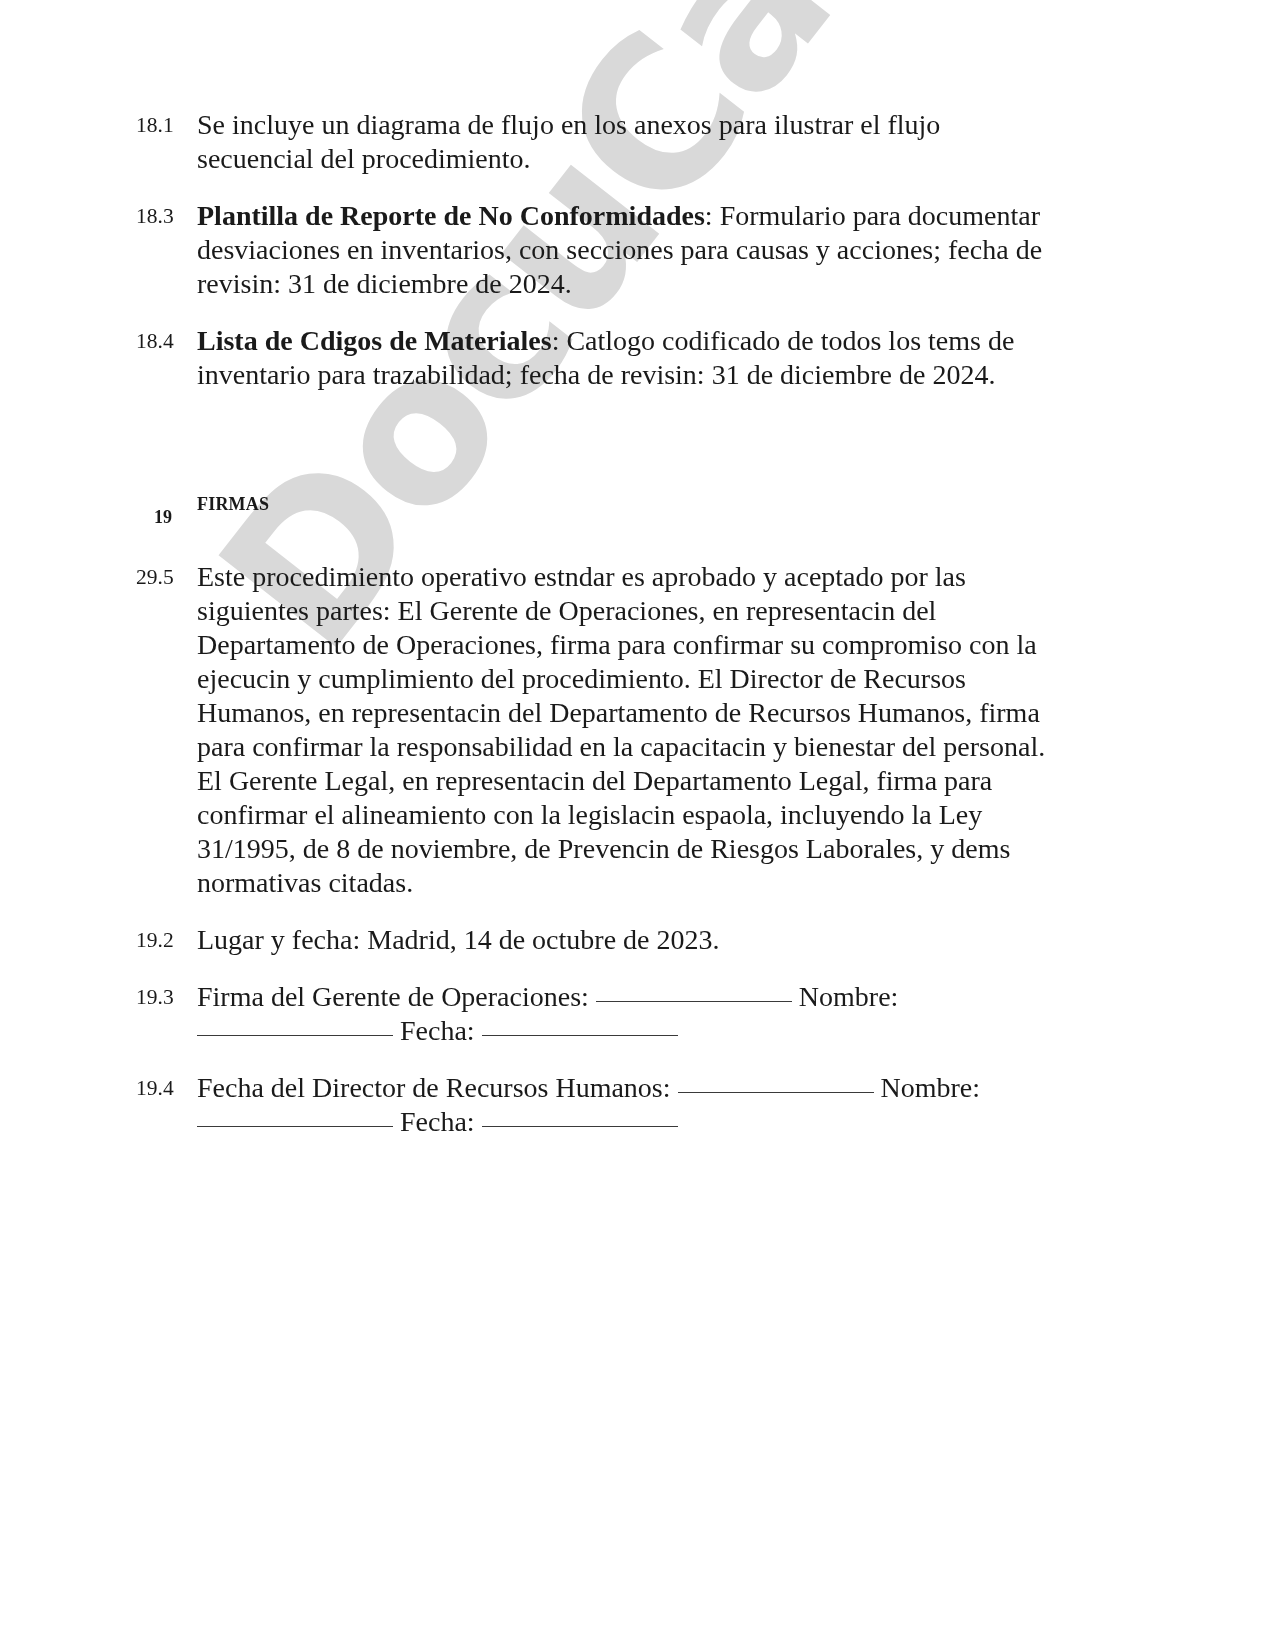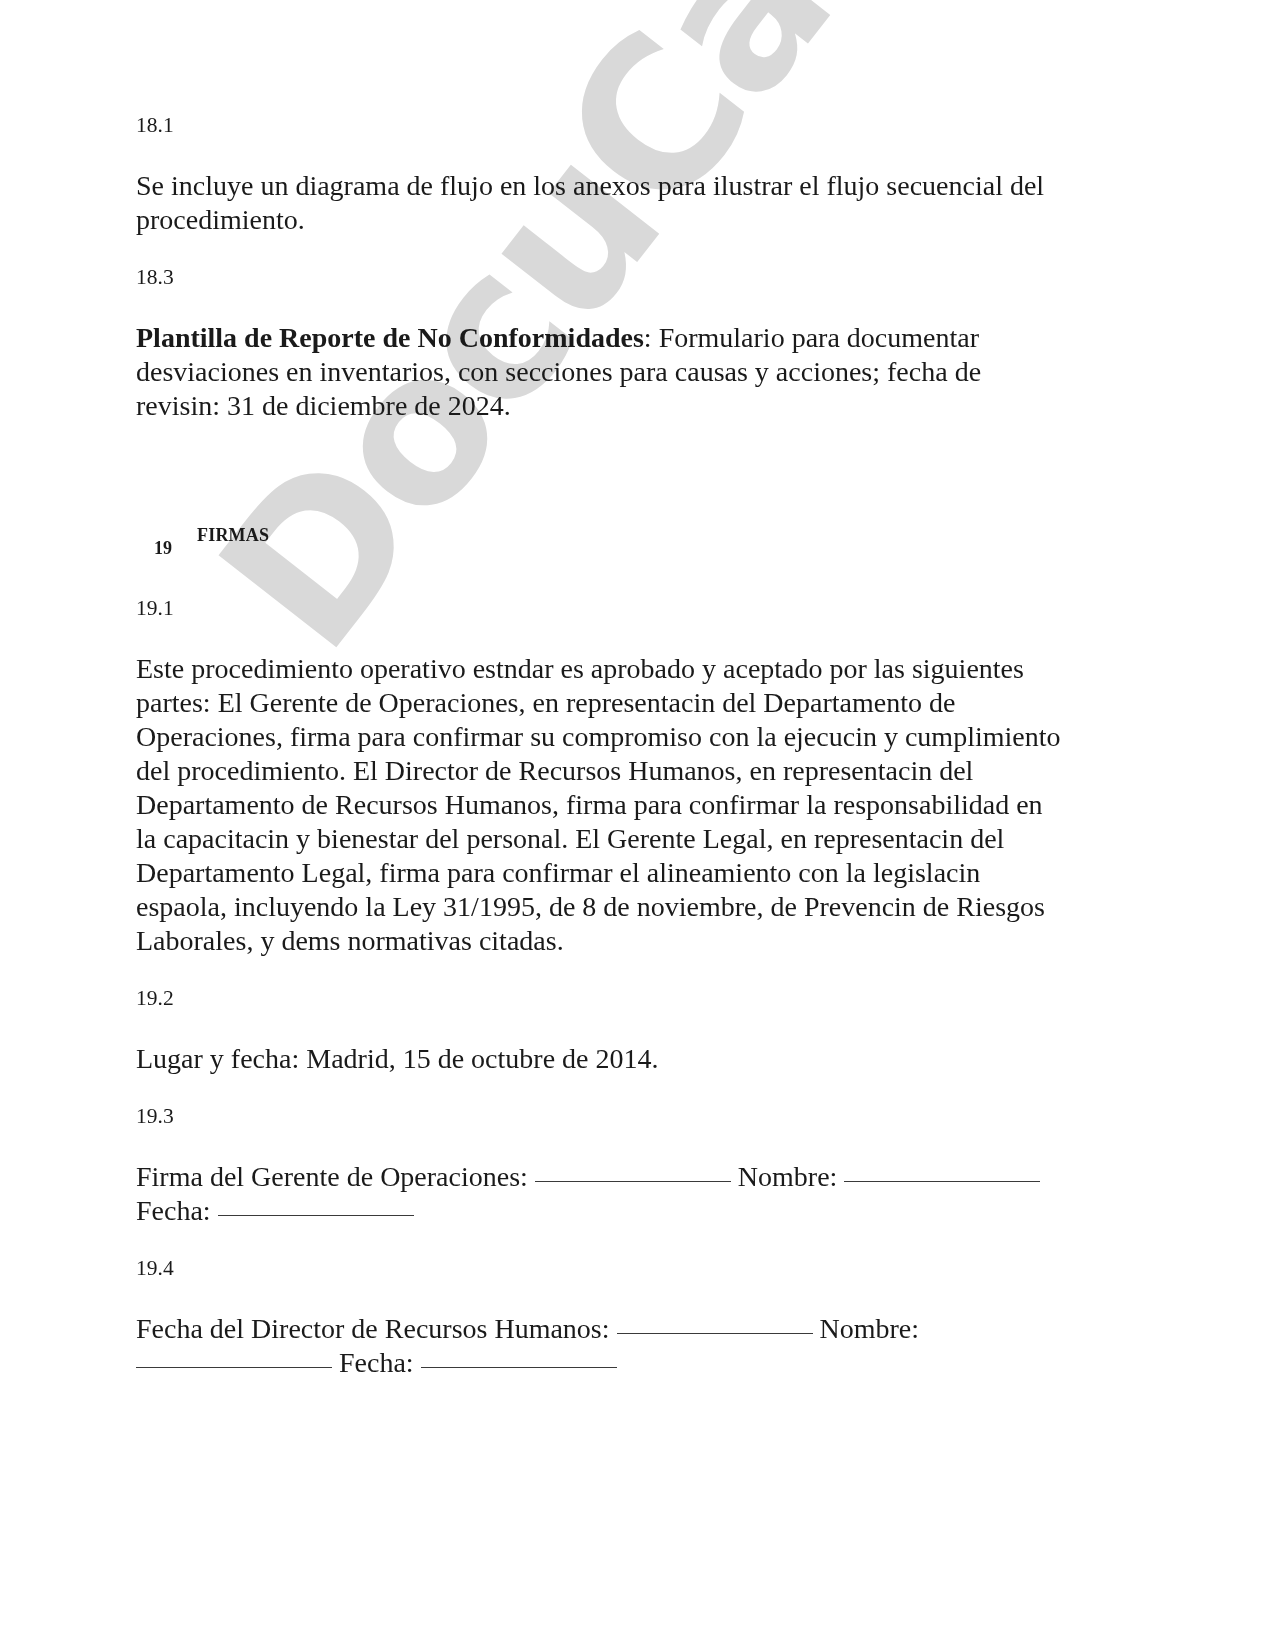--- a/index.html
+++ b/index.html
@@ -49,21 +49,20 @@
     z-index: 1;
     padding: 0;
   }
 
   .clause {
     position: relative;
     display: flex;
     align-items: flex-start;
     margin: 0 16px 23px 0;
     padding: 0;
-    flex-direction: column;
   }
   .clause-num {
     flex: 0 0 61px;
     width: 61px;
     text-align: left;
     font-size: 21.5px;
     line-height: 34px;
     padding-left: 0;
   }
   .clause-body {
@@ -132,36 +131,42 @@
     </div>
 
 
     <div class="clause">
       <div class="clause-num">18.3</div>
       <div class="clause-body">
         <b>Plantilla de Reporte de No Conformidades</b><span>: Formulario para documentar desviaciones en inventarios, con secciones para causas y acciones; fecha de revisin: 31 de diciembre de 2024.</span>
       </div>
     </div>
 
+    <div class="clause">
+      <div class="clause-num">18.4</div>
+      <div class="clause-body">
+        <b>Lista de Cdigos de Materiales</b><span>: Catlogo codificado de todos los tems de inventario para trazabilidad; fecha de revisin: 31 de diciembre de 2024.</span>
+      </div>
+    </div>
 
     <div class="spacer-lg"></div>
 
     <div class="heading">
       <div class="heading-num">19</div>
       <div class="heading-title">FIRMAS</div>
     </div>
 
     <div class="clause">
-      <div class="clause-num">19.1</div>
+      <div class="clause-num">29.5</div>
       <div class="clause-body">Este procedimiento operativo estndar es aprobado y aceptado por las siguientes partes: El Gerente de Operaciones, en representacin del Departamento de Operaciones, firma para confirmar su compromiso con la ejecucin y cumplimiento del procedimiento. El Director de Recursos Humanos, en representacin del Departamento de Recursos Humanos, firma para confirmar la responsabilidad en la capacitacin y bienestar del personal. El Gerente Legal, en representacin del Departamento Legal, firma para confirmar el alineamiento con la legislacin espaola, incluyendo la Ley 31/1995, de 8 de noviembre, de Prevencin de Riesgos Laborales, y dems normativas citadas.</div>
     </div>
 
     <div class="clause">
       <div class="clause-num">19.2</div>
-      <div class="clause-body">Lugar y fecha: Madrid, 15 de octubre de 2014.</div>
+      <div class="clause-body">Lugar y fecha: Madrid, 14 de octubre de 2023.</div>
     </div>
 
     <div class="clause">
       <div class="clause-num">19.3</div>
       <div class="clause-body"><span>Firma del Gerente de Operaciones:</span>
         <span class="rule w-long"></span>
         <span>Nombre:</span>
         <span class="rule w-long"></span>
         <span>Fecha:</span>
         <span class="rule w-long"></span>

